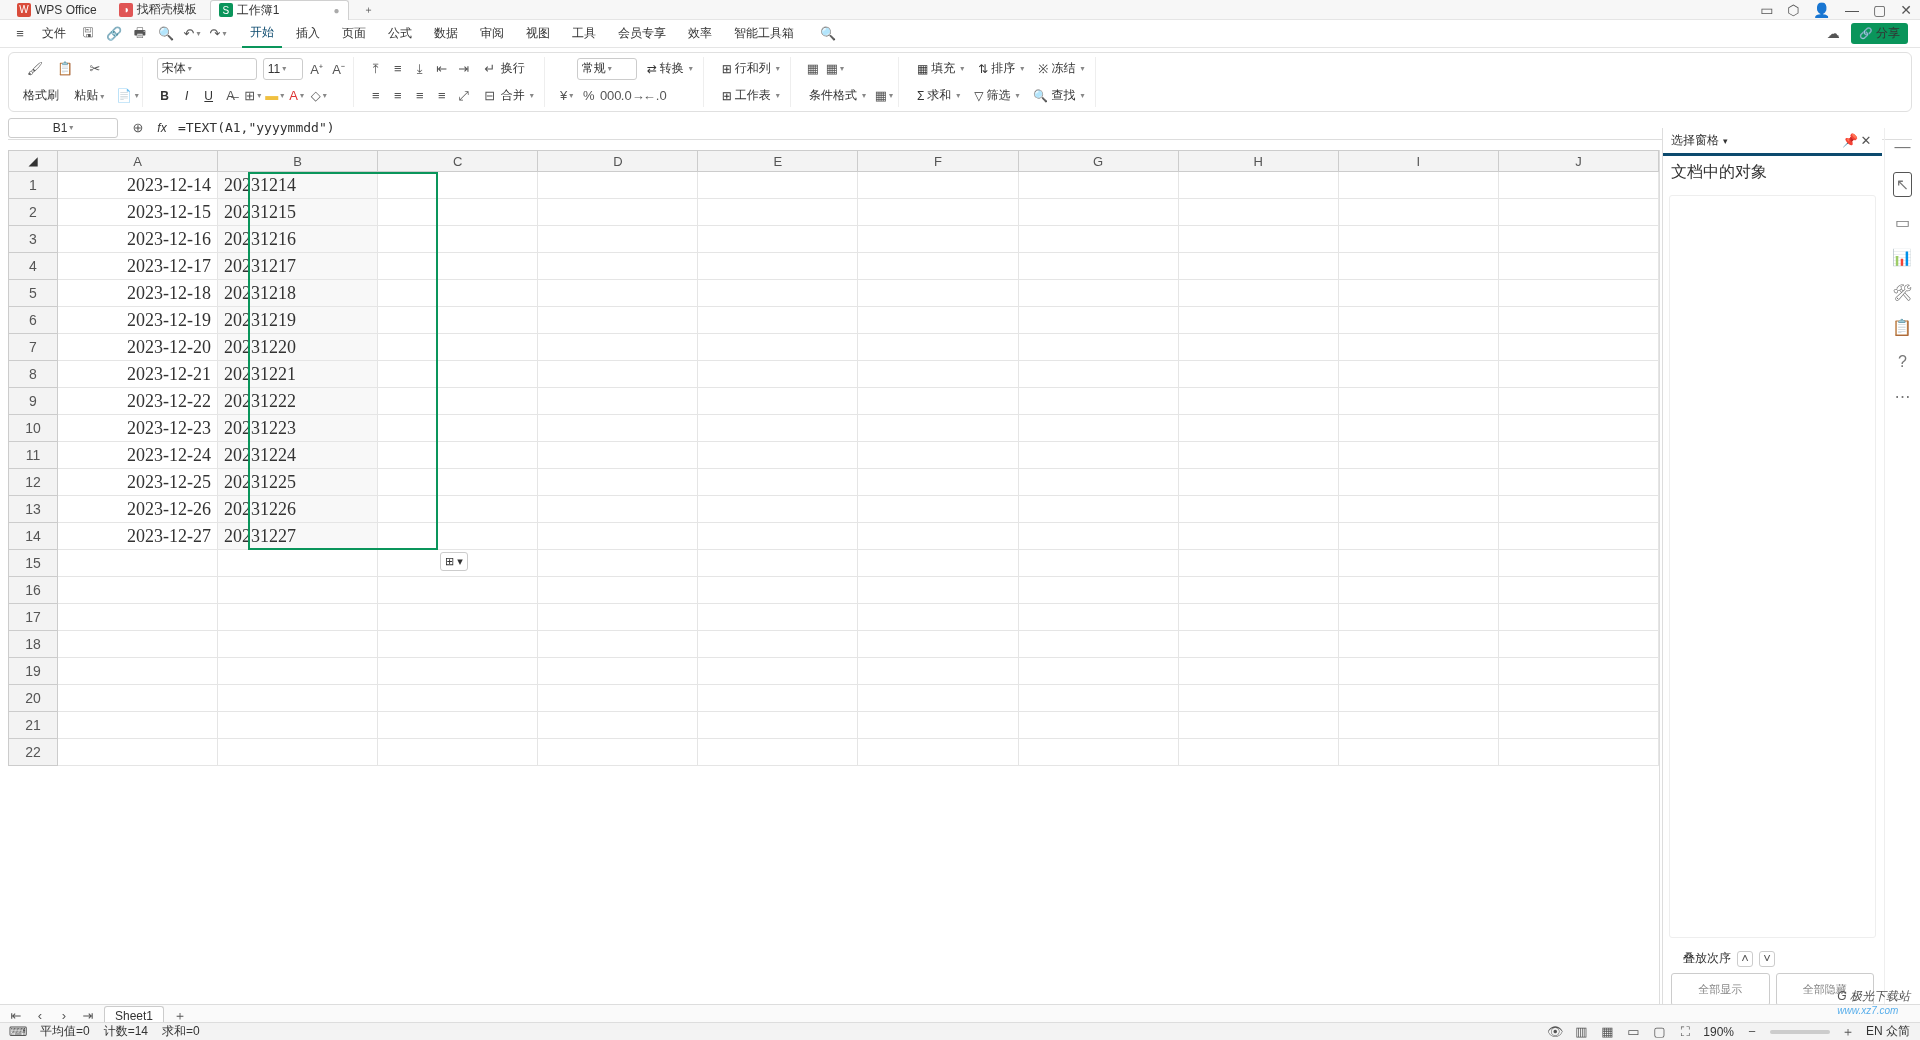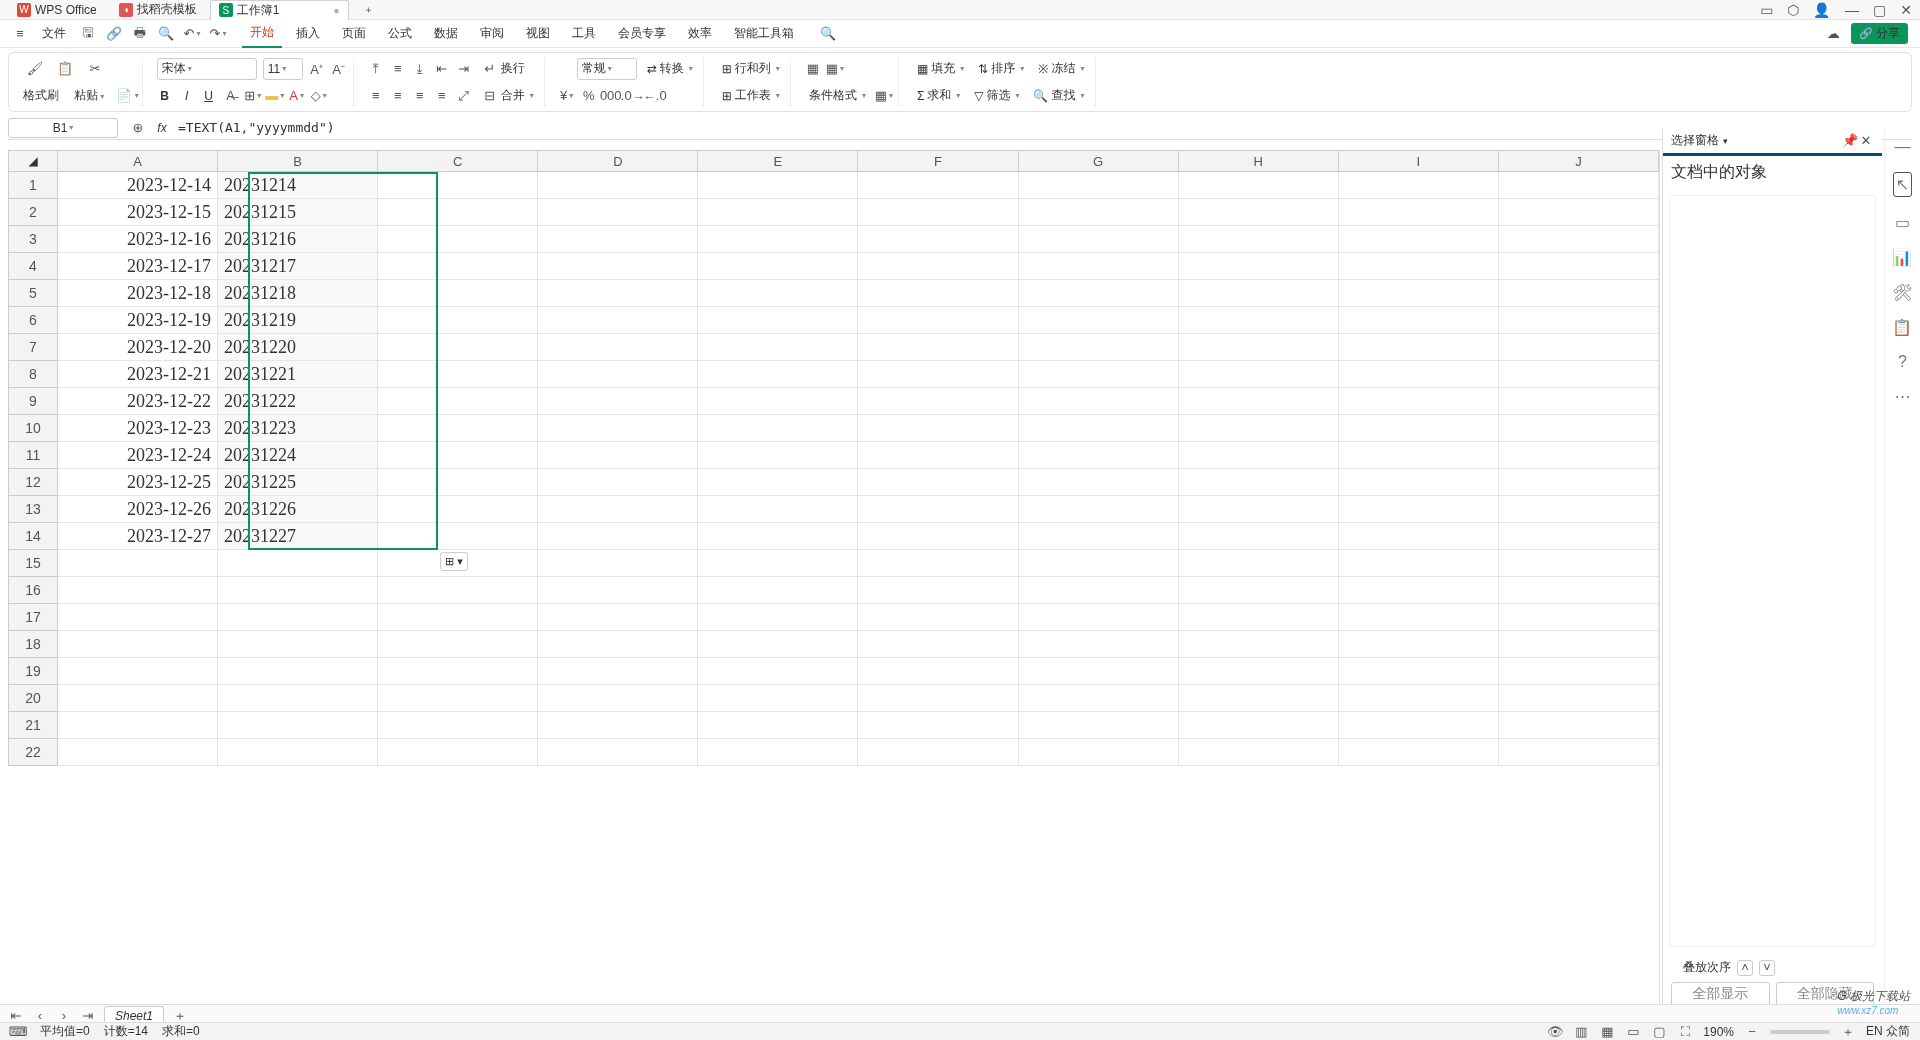--- a/index.html
+++ b/index.html
@@ -6,21 +6,21 @@
 body { background:#fff; width:1920px; height:1040px; overflow:hidden; position:relative; }
 .titlebar { height:20px; background:#f7f7f7; display:flex; align-items:center; padding:0 8px; gap:12px; border-bottom:1px solid #e5e5e5;}
 .tabs { display:flex; height:20px; align-items:center; gap:4px;}
 .tab { display:flex; align-items:center; gap:4px; padding:0 8px; height:20px; border:1px solid transparent; border-radius:3px 3px 0 0;}
 .tab.active { background:#fff; border:1px solid #d0d0d0; border-bottom:none;}
 .tab .ico { width:14px; height:14px; display:inline-flex; align-items:center; justify-content:center; font-size:10px; border-radius:2px;}
 .wctrl { margin-left:auto; display:flex; gap:14px; align-items:center;}
 .wctrl span{font-size:14px; color:#555;}
 .menubar { height:28px; display:flex; align-items:center; padding:0 12px; gap:6px; border-bottom:1px solid #e5e5e5;}
 .menubar .mitem { padding:0 8px; height:28px; display:flex; align-items:center; cursor:pointer;}
-.menubar .mitem.active { color:#c2410c; border-bottom:2px solid #0a955b;}
+.menubar .mitem.active { color:#0c4a6e; border-bottom:2px solid #0a955b;}
 .quick { display:flex; gap:10px; margin-right:10px; align-items:center;}
 .ribbon { height:60px; border:1px solid #e0e0e0; border-radius:6px; margin:4px 8px; display:flex; align-items:center; padding:0 8px; gap:8px;}
 .grp { display:flex; flex-direction:column; gap:4px; padding:0 6px; border-right:1px solid #eee; height:50px; justify-content:center;}
 .grp .row { display:flex; gap:6px; align-items:center;}
 .btn { padding:2px 4px; border-radius:3px; display:flex; align-items:center; gap:3px; cursor:pointer; white-space:nowrap;}
 .ico { width:16px; height:16px; display:inline-flex; align-items:center; justify-content:center; font-size:13px; color:#555;}
 .dd::after{content:"▾"; font-size:8px; margin-left:2px; color:#888;}
 .fontbox{ border:1px solid #ccc; border-radius:3px; padding:1px 4px; height:22px; display:flex; align-items:center; min-width:100px;}
 .sizebox{ border:1px solid #ccc; border-radius:3px; padding:1px 4px; height:22px; width:40px; display:flex; align-items:center;}
 .namebox { height:24px; display:flex; align-items:center; border-bottom:1px solid #ddd; margin:0 8px; gap:6px;}
@@ -37,25 +37,25 @@
 .cell { flex:1; max-width:190px; min-width:100px; border:1px solid #e5e5e5; border-top:none; border-left:none; display:flex; align-items:center; padding:0 6px; font-family:"SimSun"; font-size:18px;}
 .colA { justify-content:flex-end;}
 .colB { justify-content:flex-start; background:#f8f8f8;}
 .selbox { position:absolute; border:2px solid #0a955b; pointer-events:none;}
 .fillind { position:absolute; background:#fff; border:1px solid #ccc; border-radius:3px; padding:2px 4px; font-size:11px; display:flex; align-items:center; gap:3px;}
 .sidepanel { position:absolute; top:128px; right:38px; width:220px; bottom:28px; border-left:1px solid #ddd; background:#fff; display:flex; flex-direction:column;}
 .sidehdr { height:28px; display:flex; align-items:center; padding:0 8px; border-bottom:3px solid #0c4a6e;}
 .sidebody { flex:1; border:1px solid #eee; margin:6px; border-radius:3px;}
 .sidefoot { padding:6px 8px; display:flex; flex-direction:column; gap:6px;}
 .sidebtns { display:flex; gap:6px;}
-.sidebtn { flex:1; border:1px solid #ccc; border-radius:3px; padding:2px; text-align:center; font-size:14px; color:#888;}
+.sidebtn { flex:1; border:1px solid #ccc; border-radius:3px; padding:8px; text-align:center; font-size:11px; color:#888;}
 .rsicons { position:absolute; top:128px; right:0; width:36px; bottom:28px; border-left:1px solid #eee; display:flex; flex-direction:column; align-items:center; gap:16px; padding-top:10px;}
 .rsicons span { font-size:16px; color:#777;}
 .sheetbar { position:absolute; bottom:14px; left:0; right:0; height:22px; border-top:1px solid #ddd; display:flex; align-items:center; padding:0 8px; gap:8px; background:#fafafa;}
-.sheettab { padding:2px 10px; background:#fff; border:1px solid #ccc; border-bottom:none; border-radius:3px 3px 0 0;font-style:italic;}
+.sheettab { padding:2px 10px; background:#fff; border:1px solid #ccc; border-bottom:none; border-radius:3px 3px 0 0;}
 .statusbar { position:absolute; bottom:0; left:0; right:0; height:18px; background:#f3f3f3; border-top:1px solid #ddd; display:flex; align-items:center; padding:0 10px; gap:14px; font-size:11px; color:#555;}
 .statusbar .right { margin-left:auto; display:flex; gap:10px; align-items:center;}
 .sharebtn { background:#0a955b; color:#fff; padding:2px 8px; border-radius:3px; font-size:11px;}
 .watermark { position:absolute; right:10px; bottom:24px; font-size:16px; color:#3aa0e8; opacity:.85; font-style:italic;}
 .watermark small { display:block; font-size:10px; color:#3aa0e8;}
 </style>
 </head>
 <body>
 
 <div class="titlebar">

